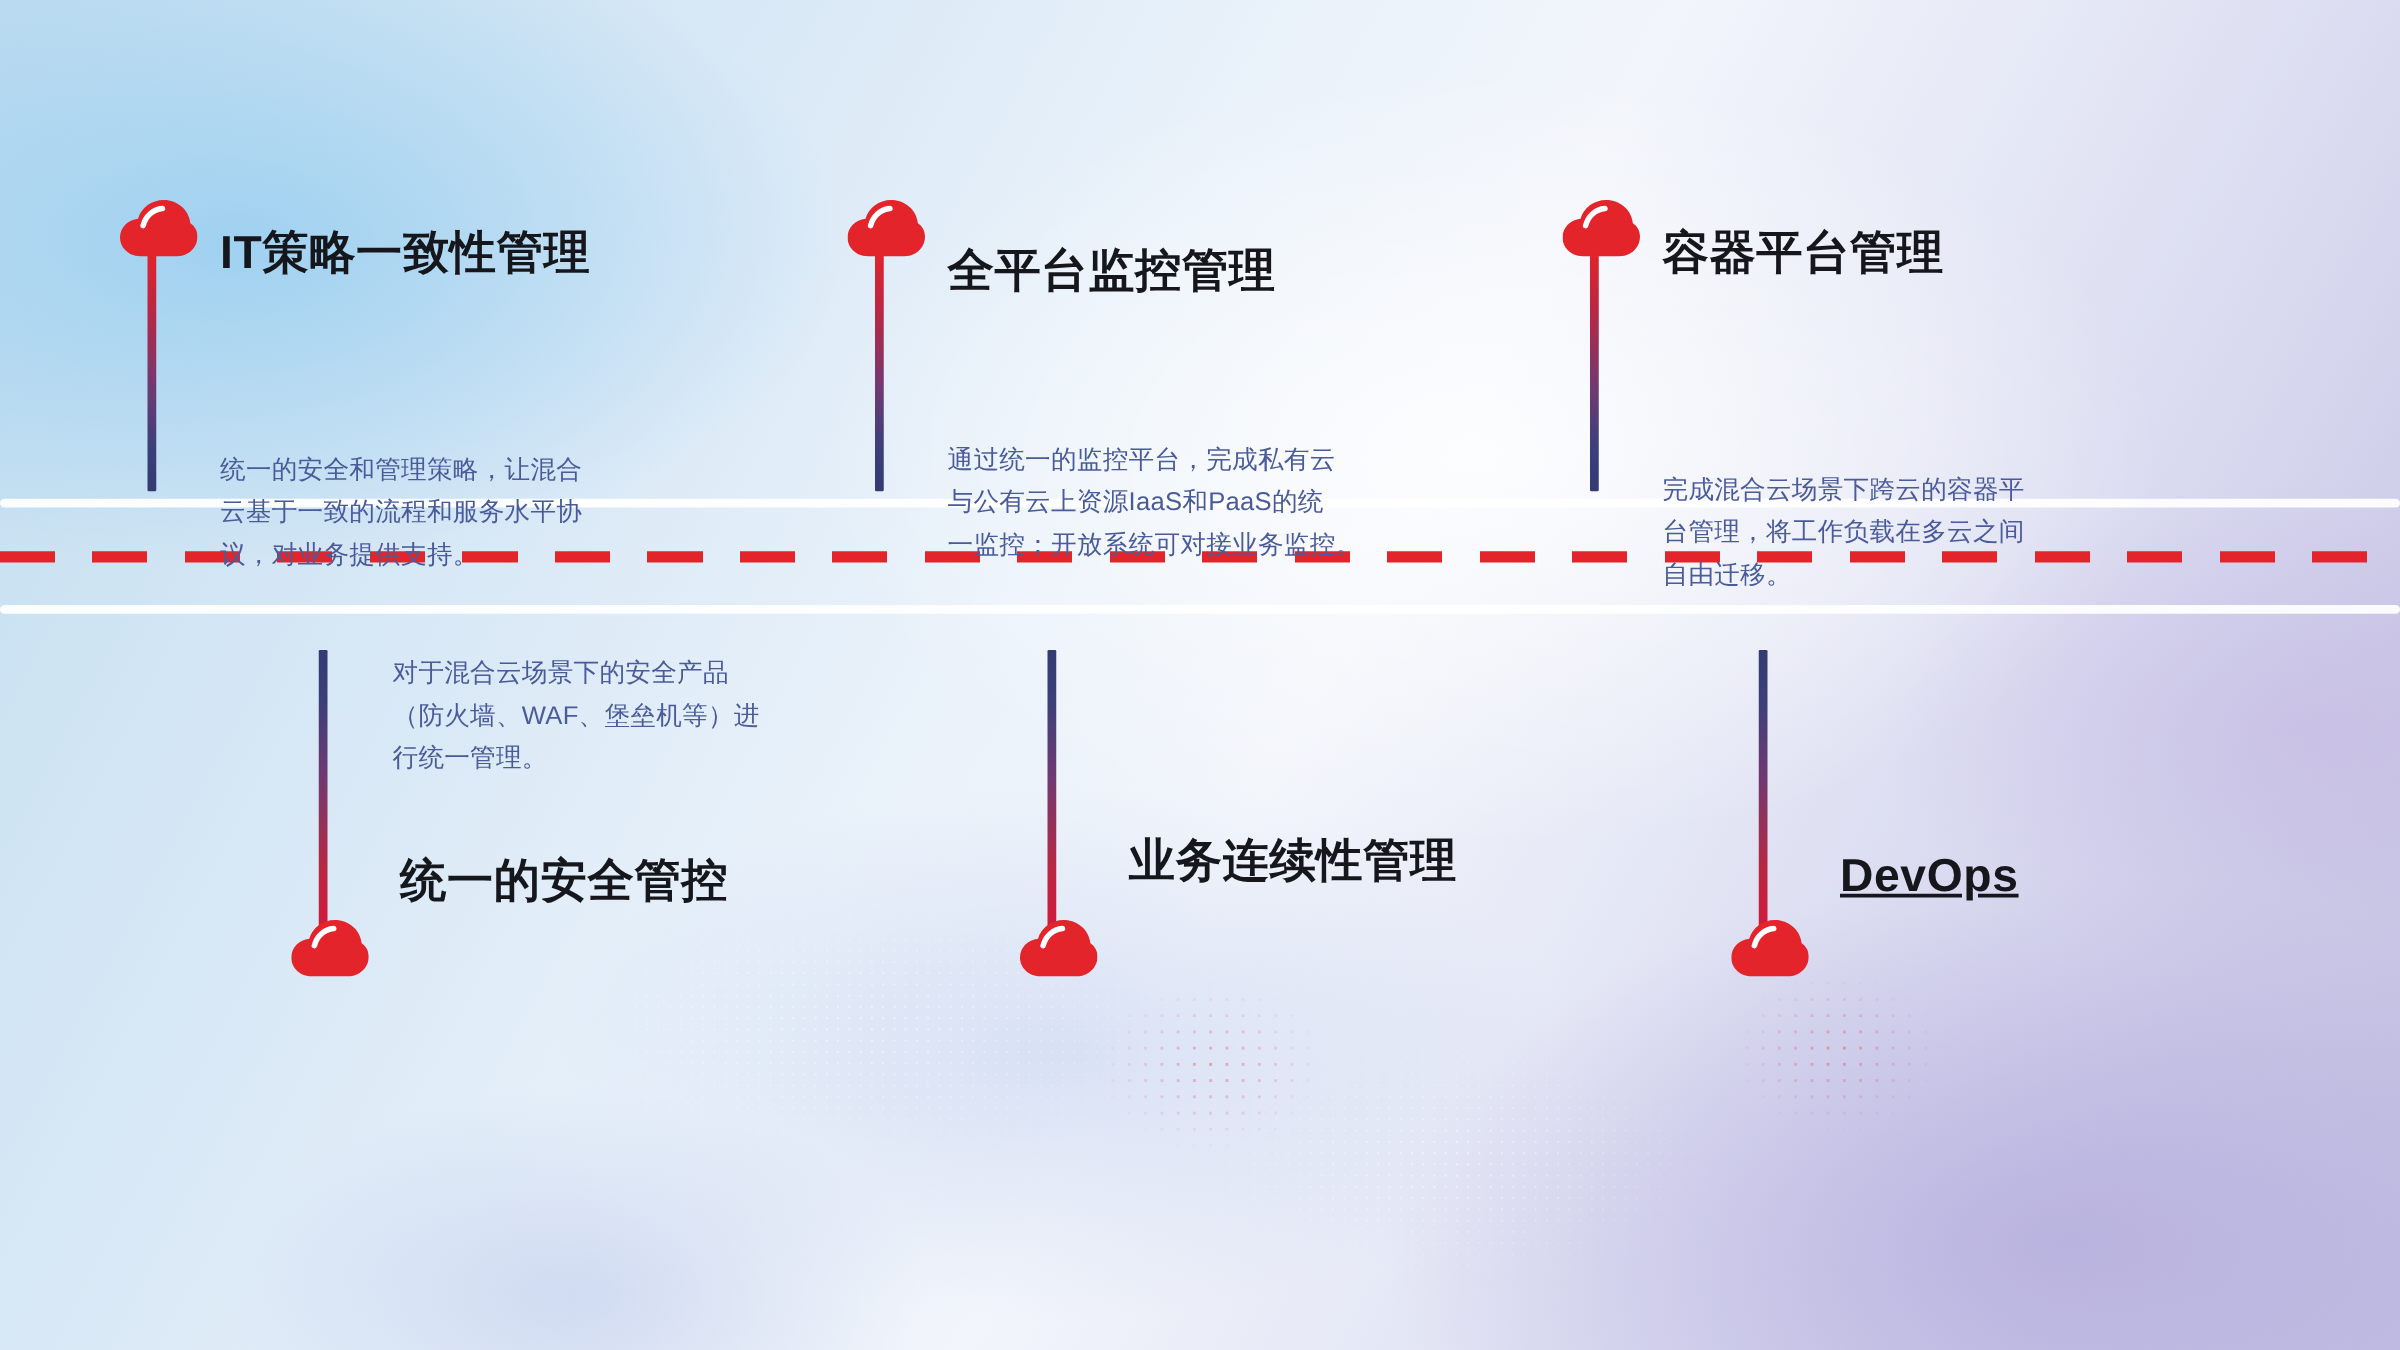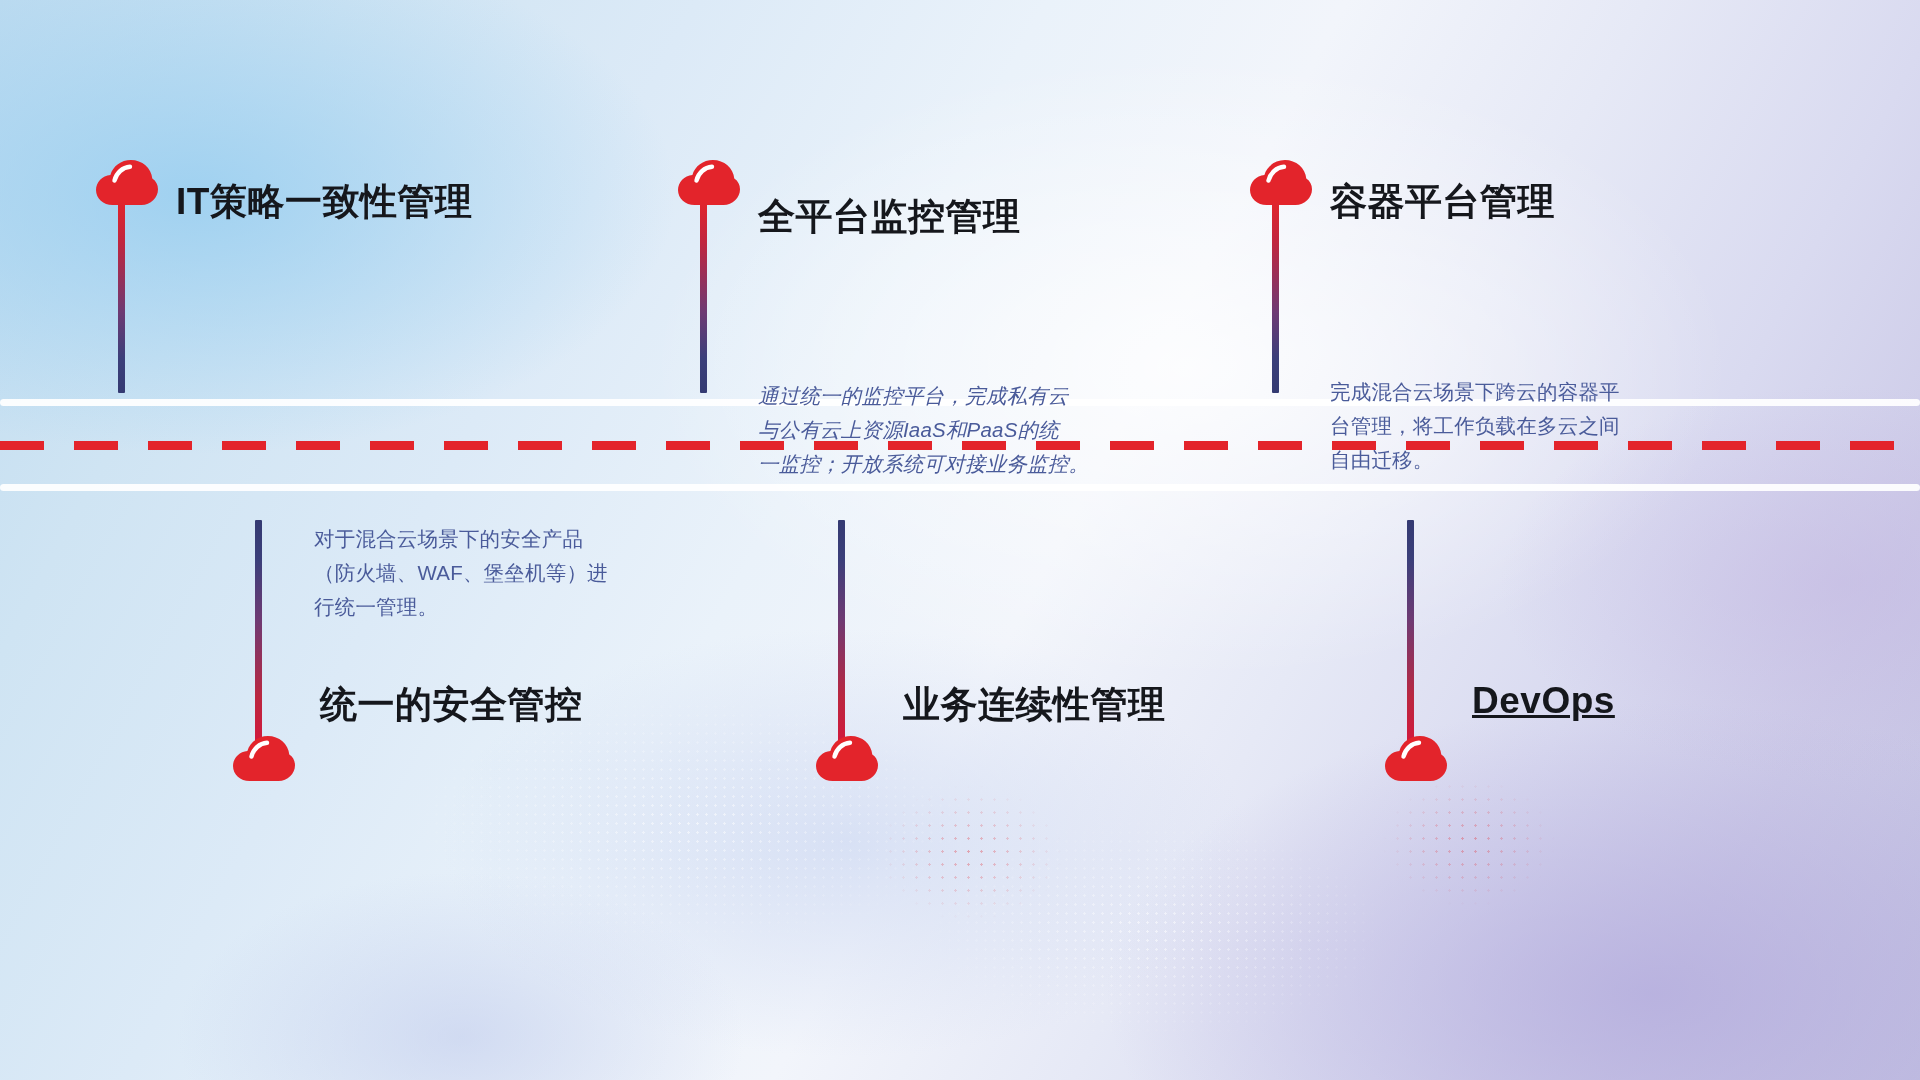--- a/index.html
+++ b/index.html
@@ -105,30 +105,33 @@
   <div class="rule bottom"></div>
 </div>
 
 <div class="col" style="left:0;top:0;width:640px;height:400px;">
   <svg class="cloud" style="left:96px;top:160px;" viewBox="0 0 62 46">
     <path d="M16.5 45 C7.4 45 0 38.4 0 29.9 C0 22.1 6.3 15.6 14.4 14.9 C16.9 6.2 25.2 0 34.9 0 C46.1 0 55.3 8.1 56.3 18.5 C60 20.9 62 24.9 62 29.3 C62 37.9 54.6 45 45.5 45 Z" fill="#e3242b"></path>
     <path d="M18.5 20.5 C20.4 12.8 26.6 7.4 34.0 6.8" stroke="#ffffff" stroke-width="4.4" stroke-linecap="round" fill="none"></path>
   </svg>
   <div class="stem down" style="left:118px;top:200px;height:193px;"></div>
   <div class="title" style="left:176px;top:177px;">IT策略一致性管理</div>
+  <div class="body" style="left:176px;top:359px;width:440px;">统一的安全和管理策略，让混合
+云基于一致的流程和服务水平协
+议，对业务提供支持。</div>
 </div>
 
 <div class="col" style="left:640px;top:0;width:560px;height:400px;">
   <svg class="cloud" style="left:38px;top:160px;" viewBox="0 0 62 46">
     <path d="M16.5 45 C7.4 45 0 38.4 0 29.9 C0 22.1 6.3 15.6 14.4 14.9 C16.9 6.2 25.2 0 34.9 0 C46.1 0 55.3 8.1 56.3 18.5 C60 20.9 62 24.9 62 29.3 C62 37.9 54.6 45 45.5 45 Z" fill="#e3242b"></path>
     <path d="M18.5 20.5 C20.4 12.8 26.6 7.4 34.0 6.8" stroke="#ffffff" stroke-width="4.4" stroke-linecap="round" fill="none"></path>
   </svg>
   <div class="stem down" style="left:60px;top:200px;height:193px;"></div>
   <div class="title" style="left:118px;top:177px;margin-top:15px;">全平台监控管理</div>
-  <div class="body" style="left:118px;top:379px;width:450px;font-style:italic;">通过统一的监控平台，完成私有云
+  <div class="body" style="left:118px;top:351px;width:450px;">通过统一的监控平台，完成私有云
 与公有云上资源IaaS和PaaS的统
 一监控；开放系统可对接业务监控。</div>
 </div>
 
 <div class="col" style="left:1200px;top:0;width:720px;height:400px;">
   <svg class="cloud" style="left:50px;top:160px;" viewBox="0 0 62 46">
     <path d="M16.5 45 C7.4 45 0 38.4 0 29.9 C0 22.1 6.3 15.6 14.4 14.9 C16.9 6.2 25.2 0 34.9 0 C46.1 0 55.3 8.1 56.3 18.5 C60 20.9 62 24.9 62 29.3 C62 37.9 54.6 45 45.5 45 Z" fill="#e3242b"></path>
     <path d="M18.5 20.5 C20.4 12.8 26.6 7.4 34.0 6.8" stroke="#ffffff" stroke-width="4.4" stroke-linecap="round" fill="none"></path>
   </svg>
   <div class="stem down" style="left:72px;top:200px;height:193px;"></div>
@@ -145,21 +148,21 @@
 行统一管理。</div>
   <div class="title" style="left:320px;top:190px;">统一的安全管控</div>
   <svg class="cloud" style="left:233px;top:246px;" viewBox="0 0 62 46">
     <path d="M16.5 45 C7.4 45 0 38.4 0 29.9 C0 22.1 6.3 15.6 14.4 14.9 C16.9 6.2 25.2 0 34.9 0 C46.1 0 55.3 8.1 56.3 18.5 C60 20.9 62 24.9 62 29.3 C62 37.9 54.6 45 45.5 45 Z" fill="#e3242b"></path>
     <path d="M18.5 20.5 C20.4 12.8 26.6 7.4 34.0 6.8" stroke="#ffffff" stroke-width="4.4" stroke-linecap="round" fill="none"></path>
   </svg>
 </div>
 
 <div class="col" style="left:680px;top:490px;width:620px;height:310px;">
   <div class="stem up" style="left:158px;top:30px;height:222px;"></div>
-  <div class="title" style="left:223px;top:190px;">业务连续性管理</div>
+  <div class="title" style="left:223px;top:174px;">业务连续性管理</div>
   <svg class="cloud" style="left:136px;top:246px;" viewBox="0 0 62 46">
     <path d="M16.5 45 C7.4 45 0 38.4 0 29.9 C0 22.1 6.3 15.6 14.4 14.9 C16.9 6.2 25.2 0 34.9 0 C46.1 0 55.3 8.1 56.3 18.5 C60 20.9 62 24.9 62 29.3 C62 37.9 54.6 45 45.5 45 Z" fill="#e3242b"></path>
     <path d="M18.5 20.5 C20.4 12.8 26.6 7.4 34.0 6.8" stroke="#ffffff" stroke-width="4.4" stroke-linecap="round" fill="none"></path>
   </svg>
 </div>
 
 <div class="col" style="left:1300px;top:490px;width:620px;height:310px;">
   <div class="stem up" style="left:107px;top:30px;height:222px;"></div>
   <div class="title" style="left:172px;top:190px;text-decoration:underline;">DevOps</div>
   <svg class="cloud" style="left:85px;top:246px;" viewBox="0 0 62 46">

